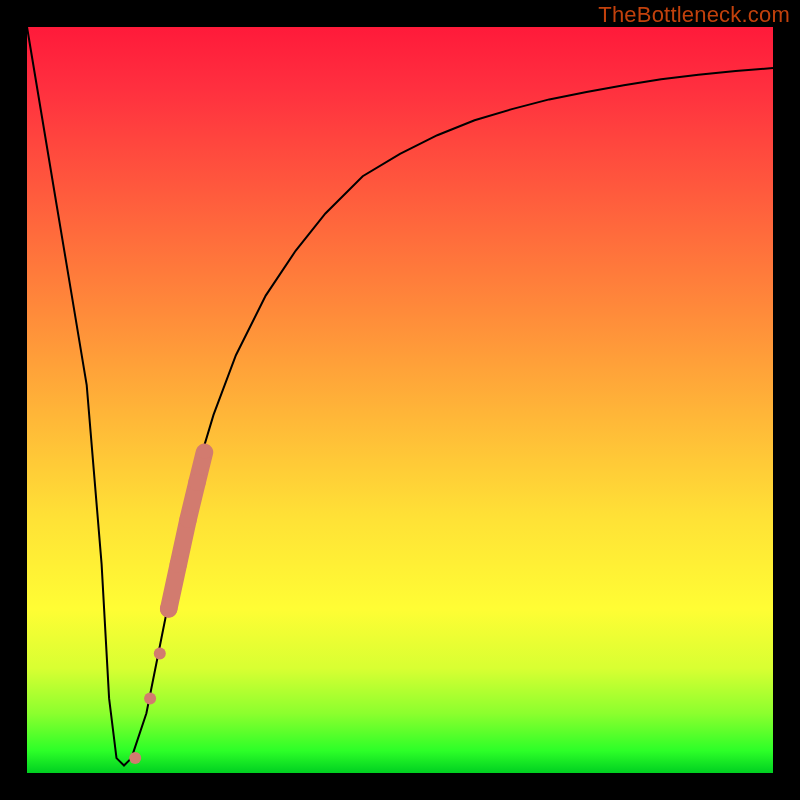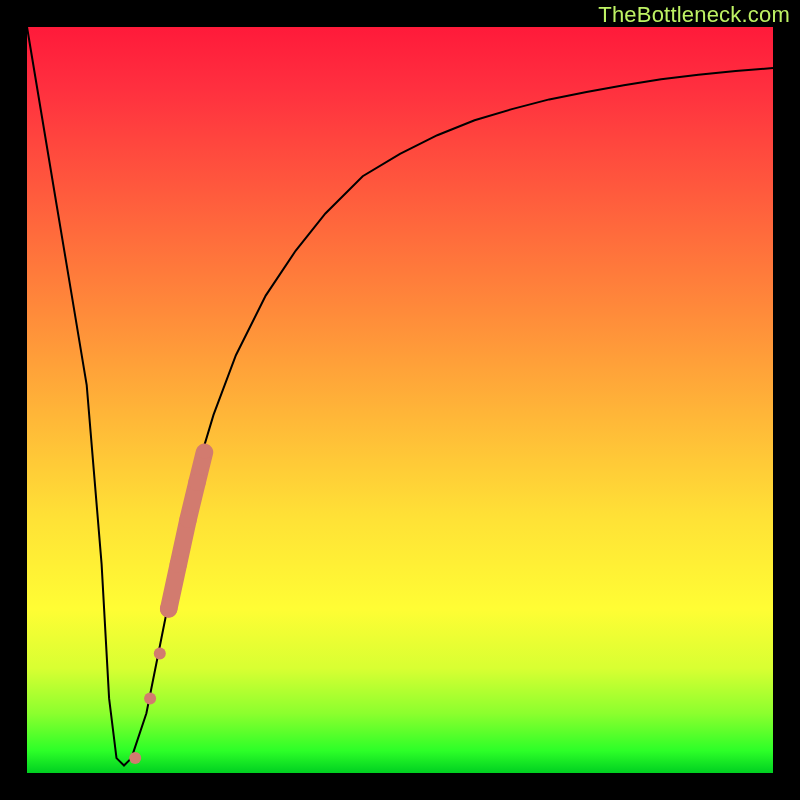--- a/index.html
+++ b/index.html
@@ -35,21 +35,21 @@
       #d8ff32 86%,
       #8cff2e 92%,
       #2dff28 97%,
       #00d021 100%
     );
   }
   .watermark {
     position: absolute;
     top: 2px;
     right: 10px;
-    color: #bef264;
+    color: #c2410c;
     font-size: 22px;
     font-weight: 400;
     letter-spacing: 0.2px;
     user-select: none;
   }
   svg.curve {
     position: absolute;
     left: 0;
     top: 0;
     width: 746px;

